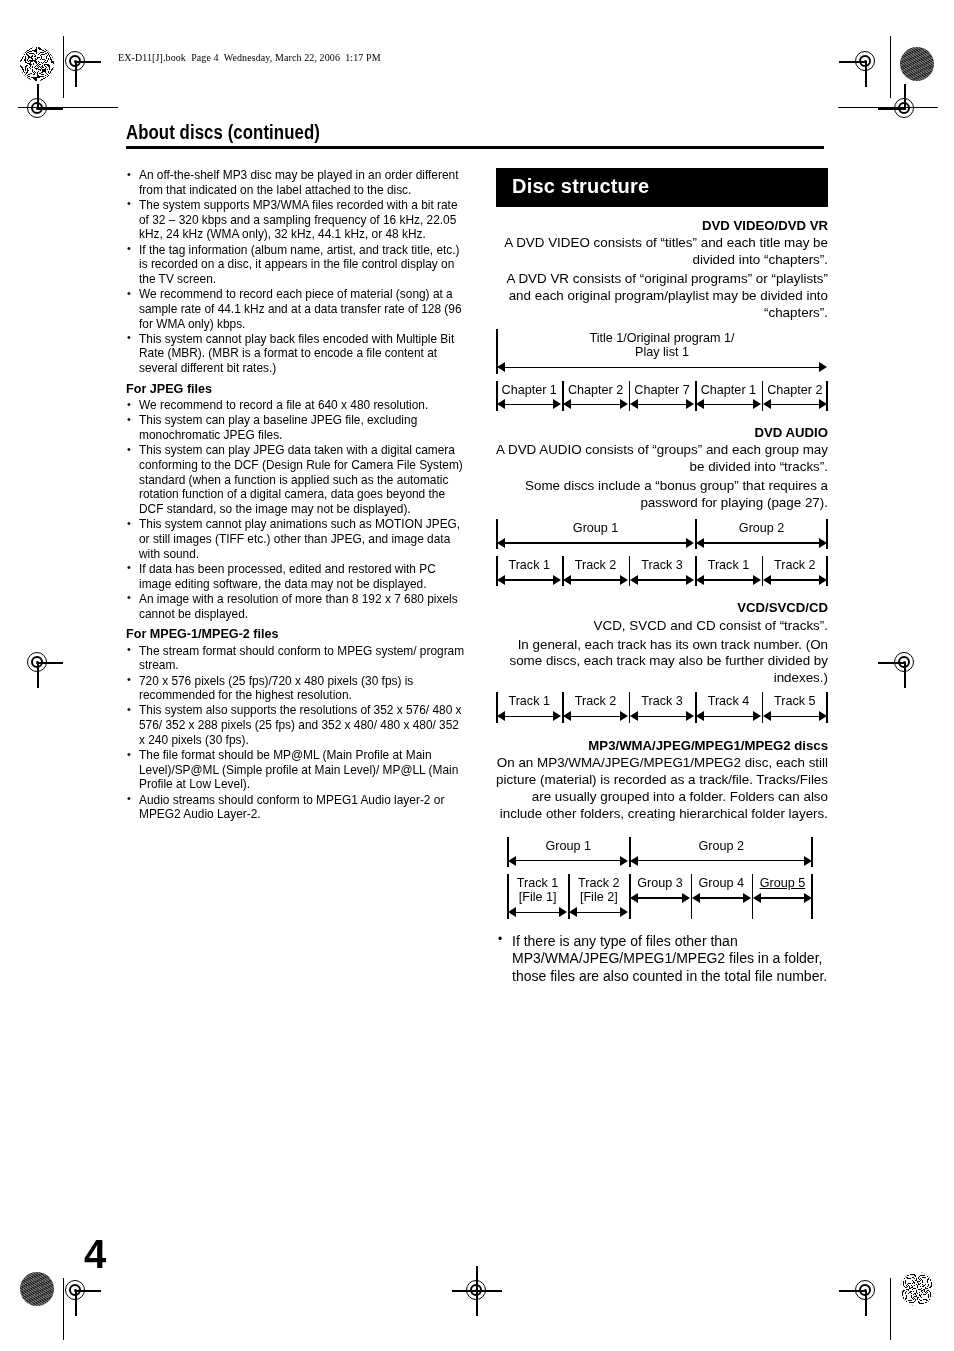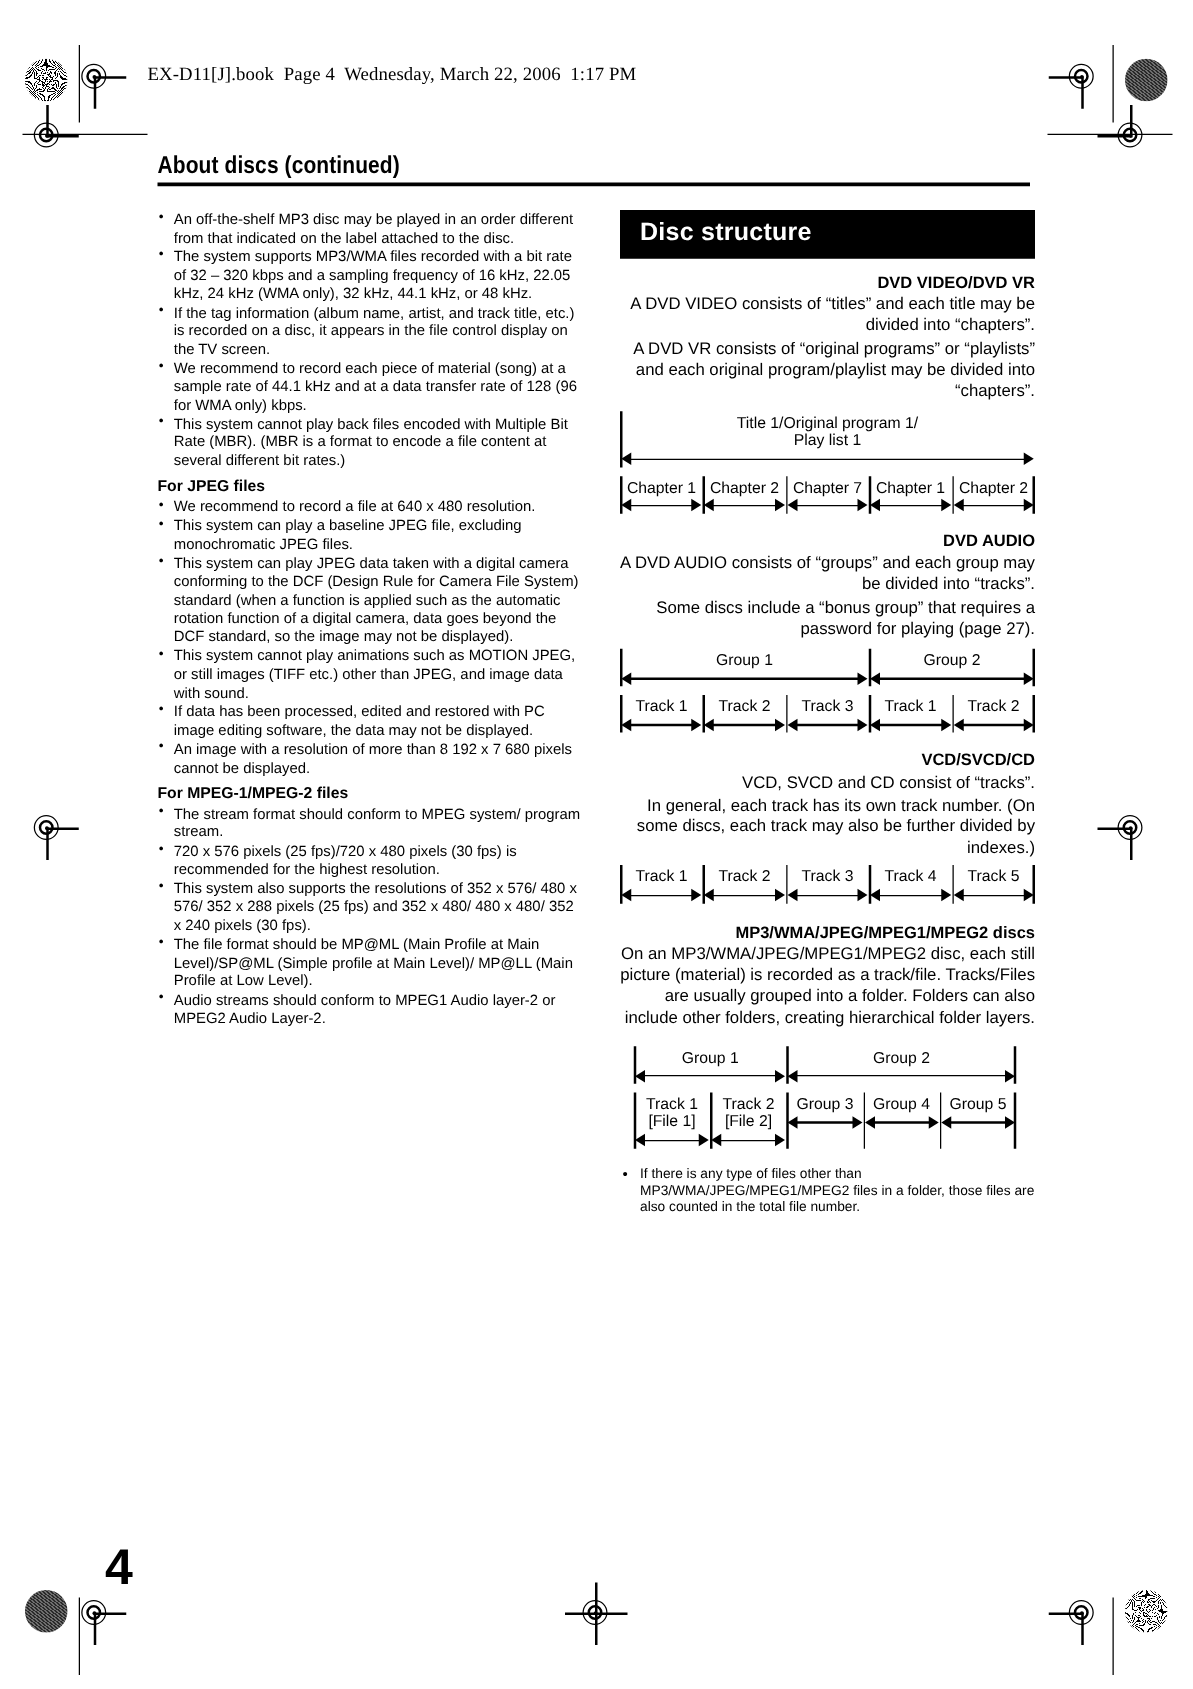--- a/index.html
+++ b/index.html
@@ -96,21 +96,21 @@
     background: #000;
     pointer-events: none;
   }
 
   
   .file-header {
     position: absolute;
     left: 118px;
     top: 52px;
     font-family: "Liberation Serif", serif;
-    font-size: 15px;
+    font-size: 10px;
     letter-spacing: .1px;
     white-space: pre;
   }
 
   
   .page-title {
     position: absolute;
     left: 126px;
     top: 121px;
     font-size: 19.5px;
@@ -196,21 +196,21 @@
   }
 
   ul.rbullets {
     margin: 0;
     padding: 0;
     list-style: none;
   }
   ul.rbullets li {
     position: relative;
     padding-left: 16px;
-    font-size: 11px;
+    font-size: 14px;
     line-height: 1.265;
   }
   ul.rbullets li:before {
     content: "\2022";
     position: absolute;
     left: 2px;
     top: -1px;
     font-size: 12px;
   }
 
@@ -653,21 +653,21 @@
         </div>
         <div class="dcell" style="flex: 1 1 0%;">
           <div class="dlabel">Group 4</div>
           <div class="arrowbox">
             <div class="shaft"></div>
             <div class="head left"></div>
             <div class="head right"></div>
           </div>
           <div class="vbar-l" style="height: calc(100% + 0px);"></div>
         </div>
-        <div class="dcell" style="flex: 1 1 0%;">
+        <div class="dcell" style="flex: 1 1 0%; text-decoration: underline;">
           <div class="dlabel">Group 5</div>
           <div class="arrowbox">
             <div class="shaft"></div>
             <div class="head left"></div>
             <div class="head right"></div>
           </div>
           <div class="vbar-l" style="height: calc(100% + 0px);"></div>
           <div class="vbar-r" style="height: calc(100% + 0px);"></div>
         </div>
       </div>

